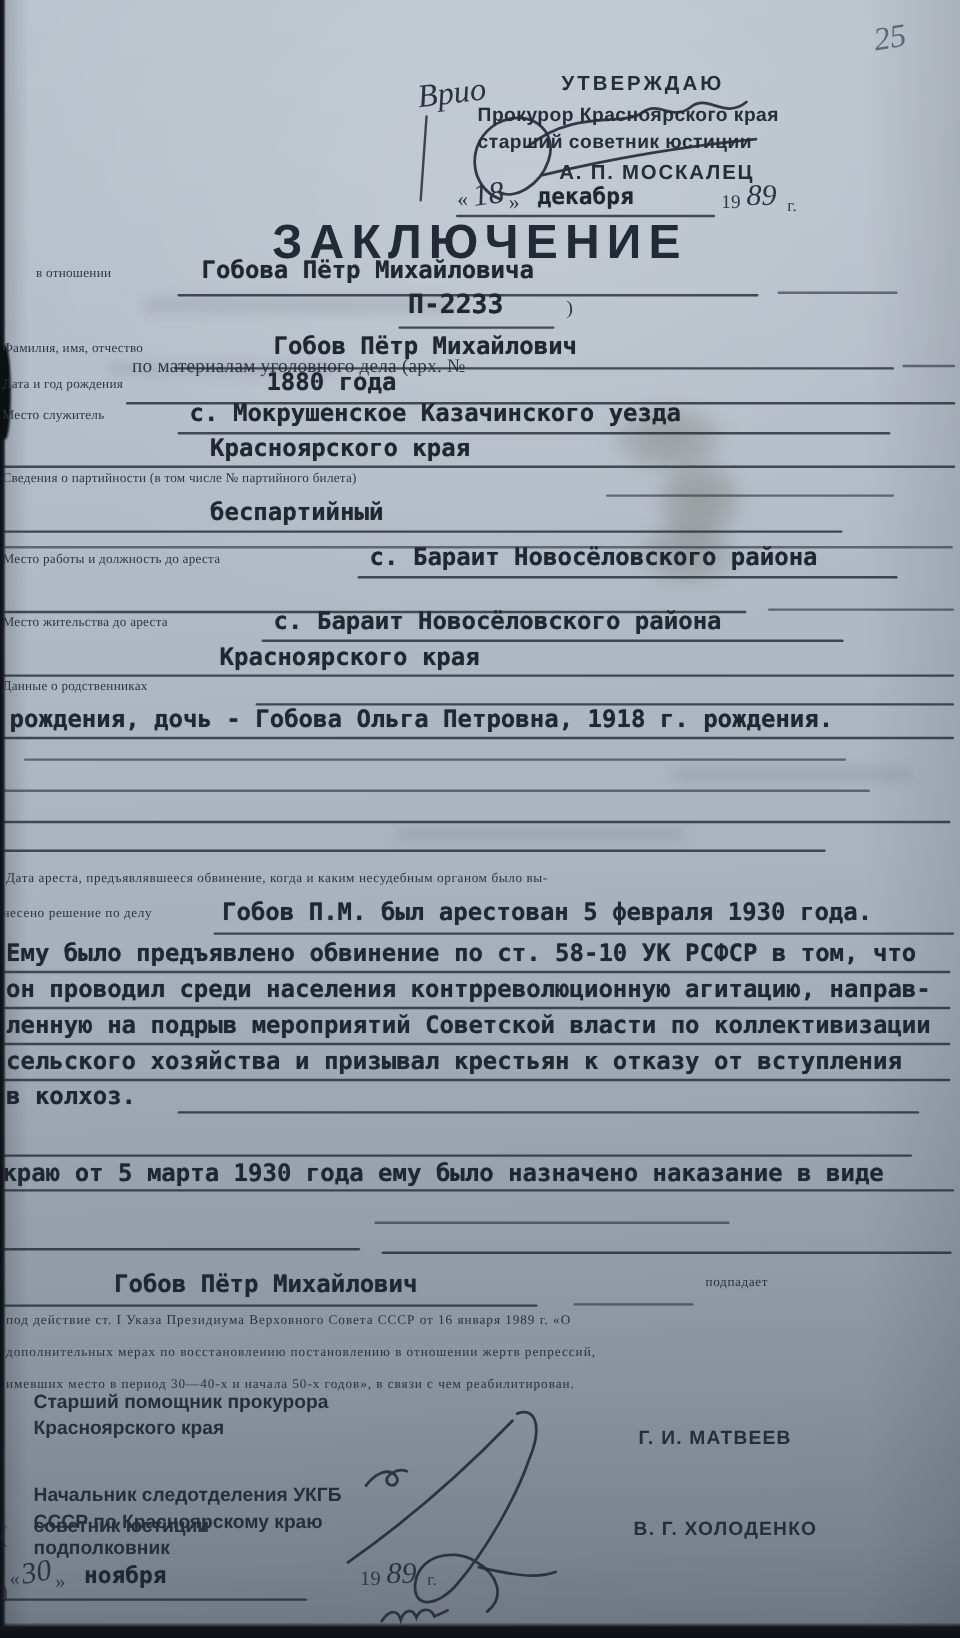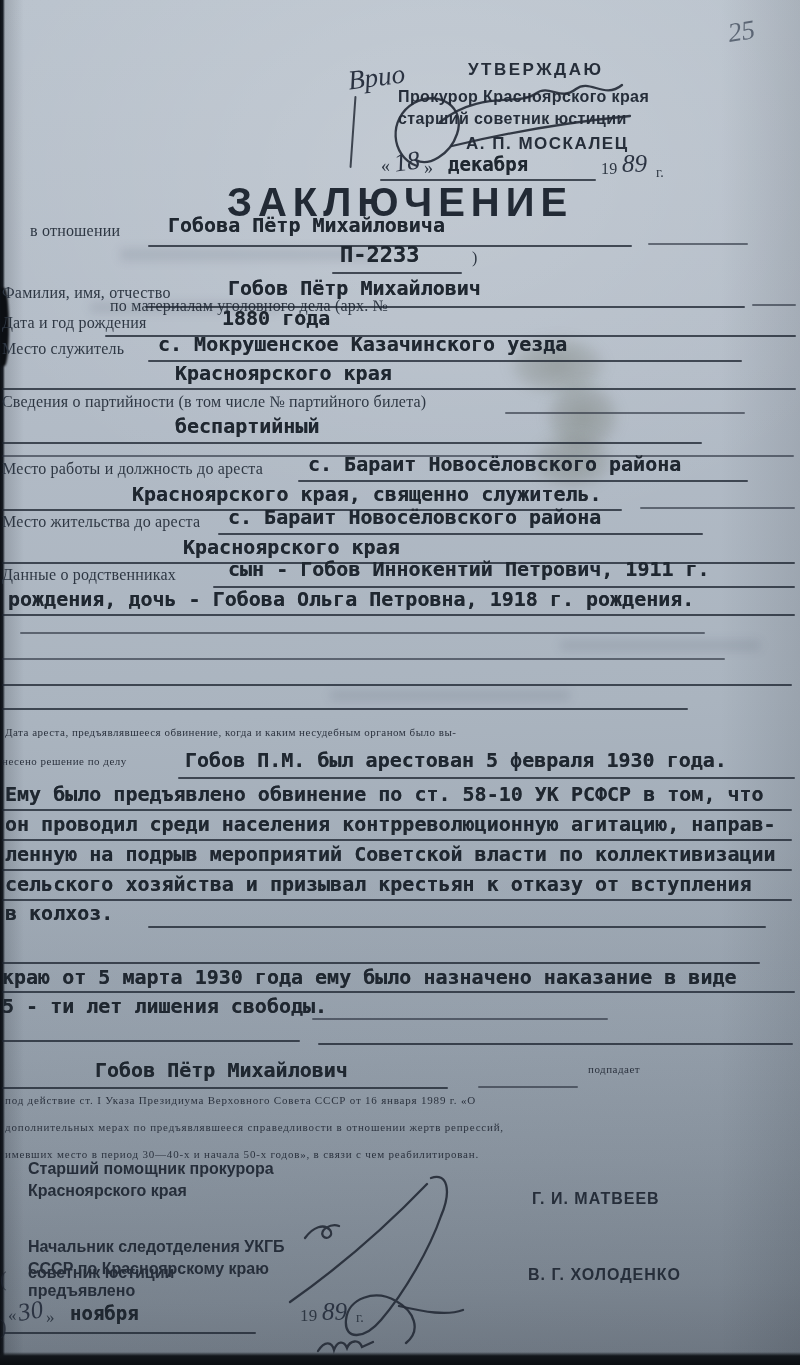--- a/index.html
+++ b/index.html
@@ -11,21 +11,21 @@
     font-family:"Liberation Serif", serif; color:#2a3240;
   }
   .vignette{position:absolute;inset:0;pointer-events:none;
     background:linear-gradient(90deg, rgba(10,14,20,0.18) 0%, transparent 3%, transparent 90%, rgba(10,14,20,0.10) 100%),
                linear-gradient(180deg, transparent 60%, rgba(10,14,20,0.08) 85%, rgba(10,14,20,0.16) 100%);}
   .edge-left{position:absolute;left:0;top:0;bottom:0;width:5px;
     background:linear-gradient(90deg,#0d1015 0%,#171c23 55%,rgba(23,28,35,0) 100%);}
   .edge-blob{position:absolute;left:0;top:288px;width:9px;height:78px;background:#0c0f13;border-radius:0 60% 60% 0;filter:blur(1px);}
   .edge-bottom{position:absolute;left:0;right:0;bottom:0;height:13px;
     background:linear-gradient(0deg,#0b0e12 0%,#12161b 70%,rgba(18,22,27,0) 100%);}
-  .lbl{position:absolute;font-family:"Liberation Serif",serif;font-size:16px;color:#2e3743;letter-spacing:0.2px;white-space:nowrap;}
+  .lbl{position:absolute;font-family:"Liberation Serif",serif;font-size:11px;color:#2e3743;letter-spacing:0.2px;white-space:nowrap;}
   .lbl-big{position:absolute;font-family:"Liberation Serif",serif;font-size:11px;color:#2b323e;letter-spacing:0.5px;white-space:nowrap;}
   .type{position:absolute;font-family:"DejaVu Sans Mono","Liberation Mono",monospace;font-weight:bold;font-size:20px;color:#1f2730;white-space:nowrap;text-shadow:0 0 0.6px rgba(25,30,40,0.7);}
   .bsans{position:absolute;font-family:"Liberation Sans",sans-serif;font-weight:bold;color:#262e3a;white-space:nowrap;}
   .hand{position:absolute;font-family:"Liberation Serif",serif;font-style:italic;color:#2b3342;white-space:nowrap;}
   .line{position:absolute;height:2px;background:rgba(31,38,50,0.78);border-radius:1px;}
   .line-thin{position:absolute;height:1.5px;background:rgba(38,45,58,0.6);border-radius:1px;}
   .title{position:absolute;left:0;width:100%;text-align:center;font-family:"Liberation Sans",sans-serif;font-weight:bold;font-size:40px;letter-spacing:6px;color:#222a35;}
   .stain{position:absolute;border-radius:48% 52% 55% 45%;filter:blur(6px);}
   .ghost{position:absolute;background:rgba(40,50,65,0.10);filter:blur(5px);border-radius:4px;}
   svg.sig{position:absolute;overflow:visible;}
@@ -104,32 +104,30 @@
 
   <span class="lbl" style="left:2px;top:393px;">Сведения о партийности (в том числе № партийного билета)</span>
   <div class="line-thin" style="left:505px;top:412px;width:240px;"></div>
   <span class="type" style="left:158px;top:414px;margin-left:17px;">беспартийный</span>
   <div class="line" style="left:2px;top:442px;width:700px;"></div>
   <div class="line-thin" style="left:2px;top:455px;width:792px;"></div>
 
   <span class="lbl" style="left:2px;top:460px;">Место работы и должность до ареста</span>
   <span class="type" style="left:308px;top:452px;">с. Бараит Новосёловского района</span>
   <div class="line" style="left:298px;top:480px;width:450px;"></div>
-  <span class="type" style="left:132px;top:482px;">Красноярского края, священно служитель.</span>
   <div class="line" style="left:2px;top:509px;width:620px;"></div>
   <div class="line-thin" style="left:640px;top:507px;width:155px;"></div>
 
   <span class="lbl" style="left:2px;top:513px;">Место жительства до ареста</span>
   <span class="type" style="left:228px;top:505px;">с. Бараит Новосёловского района</span>
   <div class="line" style="left:218px;top:533px;width:485px;"></div>
   <span class="type" style="left:183px;top:535px;">Красноярского края</span>
   <div class="line" style="left:2px;top:562px;width:793px;"></div>
 
   <span class="lbl" style="left:2px;top:566px;">Данные о родственниках</span>
-  <span class="type" style="left:228px;top:557px;">сын - Гобов Иннокентий Петрович, 1911 г.</span>
   <div class="line" style="left:213px;top:586px;width:582px;"></div>
   <span class="type" style="left:8px;top:587px;">рождения, дочь - Гобова Ольга Петровна, 1918 г. рождения.</span>
   <div class="line" style="left:2px;top:614px;width:793px;"></div>
 
   <div class="line-thin" style="left:20px;top:632px;width:685px;"></div>
   <div class="line-thin" style="left:2px;top:658px;width:723px;"></div>
   <div class="line" style="left:2px;top:684px;width:790px;"></div>
   <div class="line" style="left:2px;top:708px;width:686px;"></div>
 
   <span class="lbl-big" style="left:5px;top:726px;">Дата ареста, предъявлявшееся обвинение, когда и каким несудебным  органом было вы-</span>
@@ -144,42 +142,41 @@
   <span class="type" style="left:5px;top:842px;">ленную на подрыв мероприятий Советской власти по коллективизации</span>
   <div class="line" style="left:2px;top:869px;width:790px;"></div>
   <span class="type" style="left:5px;top:872px;">сельского хозяйства и призывал крестьян к отказу от вступления</span>
   <div class="line" style="left:2px;top:899px;width:790px;"></div>
   <span class="type" style="left:5px;top:901px;">в колхоз.</span>
   <div class="line" style="left:148px;top:926px;width:618px;"></div>
 
   <div class="line" style="left:2px;top:962px;width:758px;"></div>
   <span class="type" style="left:2px;top:965px;">краю от 5 марта 1930 года ему было назначено наказание в виде</span>
   <div class="line" style="left:2px;top:991px;width:793px;"></div>
-  <span class="type" style="left:2px;top:994px;">5 - ти лет лишения свободы.</span>
   <div class="line-thin" style="left:312px;top:1018px;width:296px;"></div>
   <div class="line" style="left:2px;top:1040px;width:298px;"></div>
   <div class="line" style="left:318px;top:1043px;width:475px;"></div>
 
   <span class="type" style="left:95px;top:1058px;">Гобов Пётр Михайлович</span>
   <div class="line" style="left:2px;top:1087px;width:446px;"></div>
   <div class="line-thin" style="left:478px;top:1086px;width:100px;"></div>
   <span class="lbl-big" style="left:588px;top:1063px;">подпадает</span>
 
   <span class="lbl-big" style="left:5px;top:1094px;letter-spacing:0.8px;">под действие ст. I Указа Президиума Верховного Совета  СССР от 16  января 1989 г. «О</span>
-  <span class="lbl-big" style="left:5px;top:1121px;letter-spacing:0.8px;">дополнительных мерах по предъявлявшееся справедливости в отношении жертв репрессий,</span>
+  <span class="lbl-big" style="left:5px;top:1121px;letter-spacing:0.8px;">дополнительных мерах по восстановлению постановлению в отношении жертв репрессий,</span>
   <span class="lbl-big" style="left:5px;top:1148px;letter-spacing:0.8px;">имевших место в период 30—40-х и начала 50-х годов», в связи с чем реабилитирован.</span>
 
   <span class="bsans" style="left:28px;top:1160px;font-size:16px;">Старший помощник прокурора</span>
   <span class="bsans" style="left:28px;top:1182px;font-size:16px;">Красноярского края</span>
   <span class="bsans" style="left:28px;top:1264px;font-size:16px;">советник юстиции</span>
   <span class="bsans" style="left:532px;top:1190px;font-size:16px;letter-spacing:1px;">Г. И. МАТВЕЕВ</span>
 
   <span class="bsans" style="left:28px;top:1238px;font-size:16px;">Начальник следотделения УКГБ</span>
   <span class="bsans" style="left:28px;top:1260px;font-size:16px;">СССР по Красноярскому краю</span>
-  <span class="bsans" style="left:28px;top:1282px;font-size:16px;">предъявлено</span>
+  <span class="bsans" style="left:28px;top:1282px;font-size:16px;">подполковник</span>
   <span class="bsans" style="left:528px;top:1266px;font-size:16px;letter-spacing:1px;">В. Г. ХОЛОДЕНКО</span>
 
   <svg class="sig" style="left:285px;top:1160px;" width="200" height="200" viewBox="0 0 200 200">
     <path d="M 20,78 c 8,-11 19,-15 25,-8 c 4,5 -3,11 -7,6 c -4,-6 8,-13 16,-10"></path>
     <path d="M 5,142 C 42,116 92,76 142,24"></path>
     <path d="M 146,18 C 162,12 167,30 156,56 C 145,88 120,132 96,160 C 80,179 59,181 61,160 C 63,138 90,129 111,141 C 129,151 137,170 121,183"></path>
     <path d="M 114,146 C 140,152 162,156 178,150"></path>
     <path d="M 33,191 c 7,-11 14,-9 16,-1 c 3,-9 10,-10 13,-2 c 3,-8 12,-9 15,-1 l 11,-5"></path>
   </svg>
 

